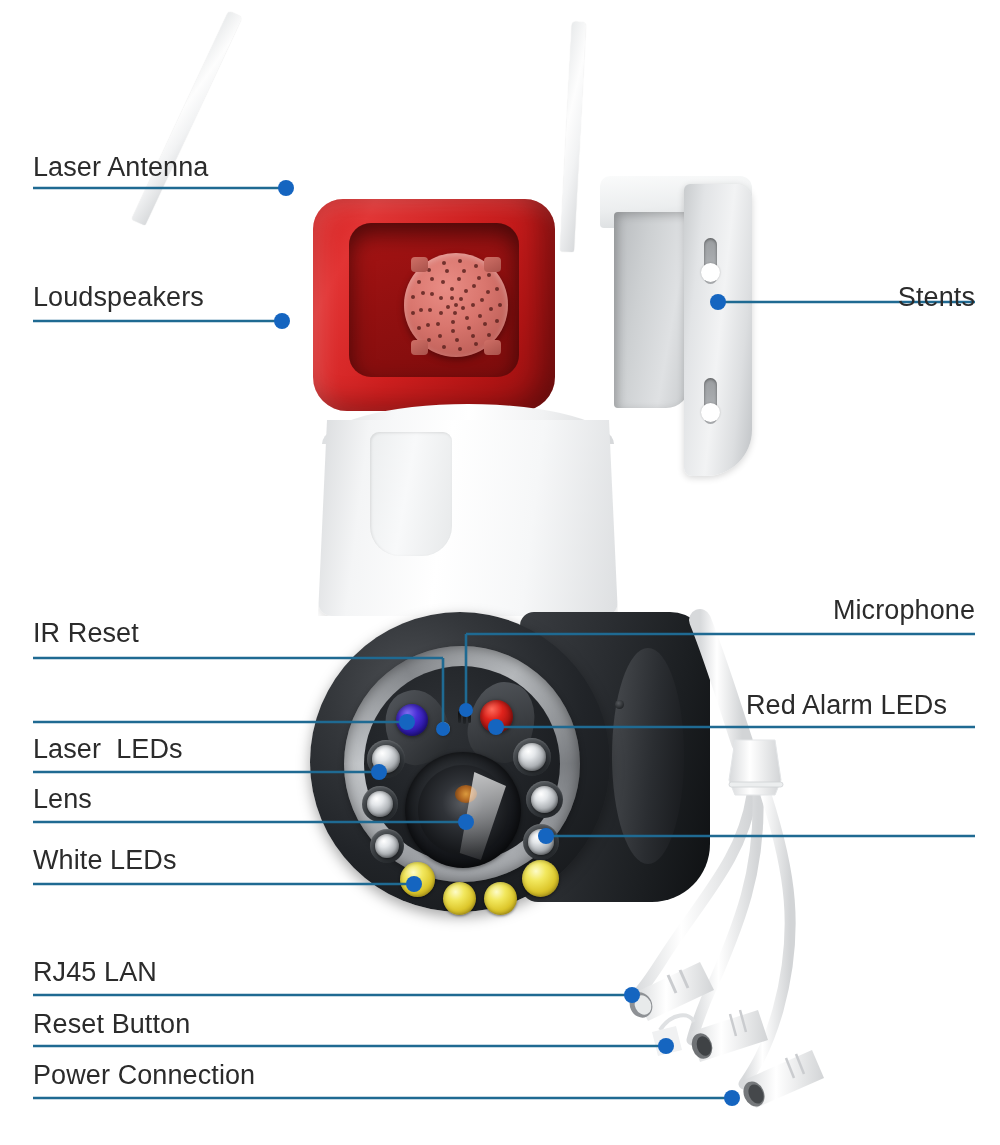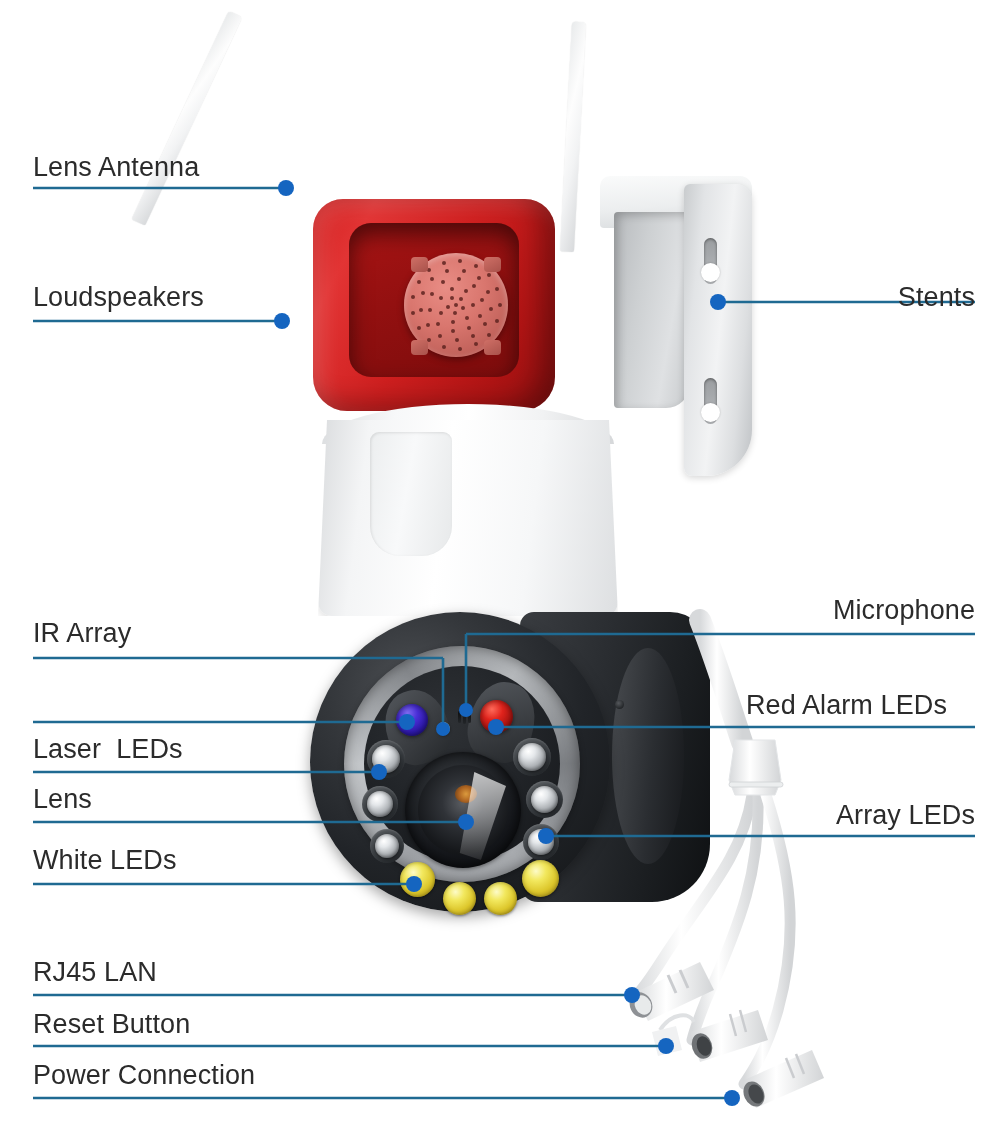--- a/index.html
+++ b/index.html
@@ -322,30 +322,29 @@
       <circle cx="632" cy="995" r="8"></circle>
       <circle cx="666" cy="1046" r="8"></circle>
       <circle cx="732" cy="1098" r="8"></circle>
       <circle cx="718" cy="302" r="8"></circle>
       <circle cx="466" cy="710" r="7"></circle>
       <circle cx="496" cy="727" r="8"></circle>
       <circle cx="546" cy="836" r="8"></circle>
     </g>
   </svg>
 
-  <div class="lbl" style="left:33px;top:152px;">Lens Antenna</div>
+  <div class="lbl" style="left:33px;top:152px;">Laser Antenna</div>
   <div class="lbl" style="left:33px;top:282px;">Loudspeakers</div>
-  <div class="lbl" style="left:33px;top:618px;">IR Array</div>
+  <div class="lbl" style="left:33px;top:618px;">IR Reset</div>
   <div class="lbl" style="left:33px;top:734px;">Laser  LEDs</div>
   <div class="lbl" style="left:33px;top:784px;">Lens</div>
   <div class="lbl" style="left:33px;top:845px;">White LEDs</div>
   <div class="lbl" style="left:33px;top:957px;">RJ45 LAN</div>
   <div class="lbl" style="left:33px;top:1060px;">Power Connection</div>
   <div class="lbl" style="left:33px;top:1009px;">Reset Button</div>
 
   <div class="lbl r" style="left:675px;top:222px;width:300px;">
     <div>Stents</div>
   </div>
   <div class="lbl r" style="left:625px;top:595px;width:350px;">Microphone</div>
   <div class="lbl r" style="left:597px;top:690px;width:350px;">Red Alarm LEDs</div>
-  <div class="lbl r" style="left:625px;top:800px;width:350px;">Array LEDs</div>
 
 </div>
 
 </body></html>

